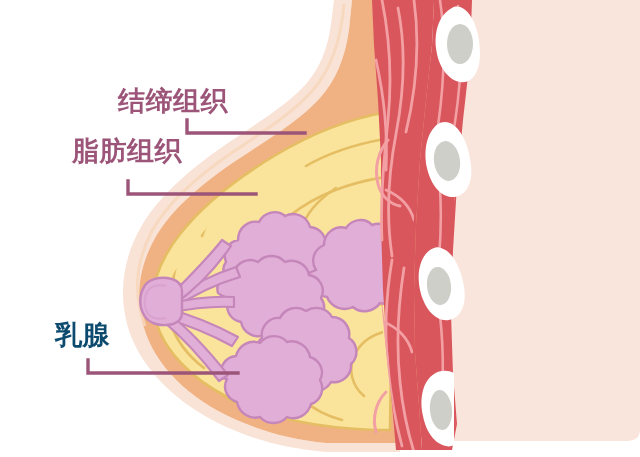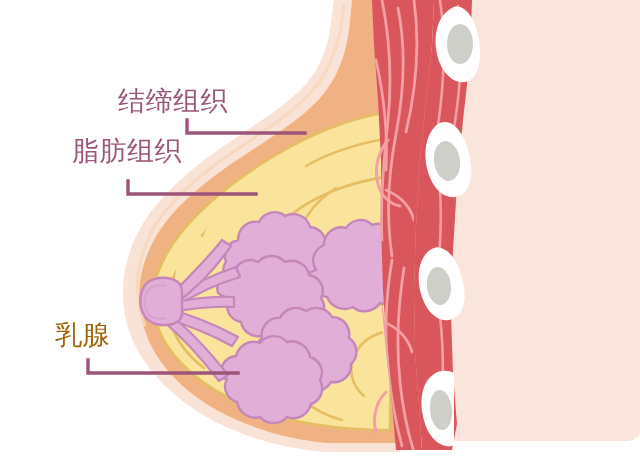--- a/index.html
+++ b/index.html
@@ -21,21 +21,21 @@
   #figure {
     position: absolute;
     left: 0;
     top: 0;
     width: 640px;
     height: 457px;
   }
   .label-text {
     position: absolute;
     white-space: nowrap;
-    font-weight: 400;
+    font-weight: 700;
     letter-spacing: 0.02em;
     line-height: 1;
     user-select: none;
   }
 </style>
 </head>
 <body>
 
 <div id="stage">
 
@@ -303,15 +303,15 @@
       <path d="M 128 181 L 128 194 L 256 194"></path>
       <path d="M 88 360 L 88 373 L 238 373"></path>
     </g>
 
   </svg>
 
   <div class="label-text" style="left:118px; top:88px; font-size:27px; color:#9C5578;">结缔组织</div>
 
   <div class="label-text" style="left:72px; top:138px; font-size:27px; color:#9C5578;">脂肪组织</div>
 
-  <div class="label-text" style="left:55px; top:322px; font-size:27px; color:#a16207;">乳腺</div>
+  <div class="label-text" style="left:55px; top:322px; font-size:27px; color:#0c4a6e;">乳腺</div>
 
 </div>
 
 </body></html>

